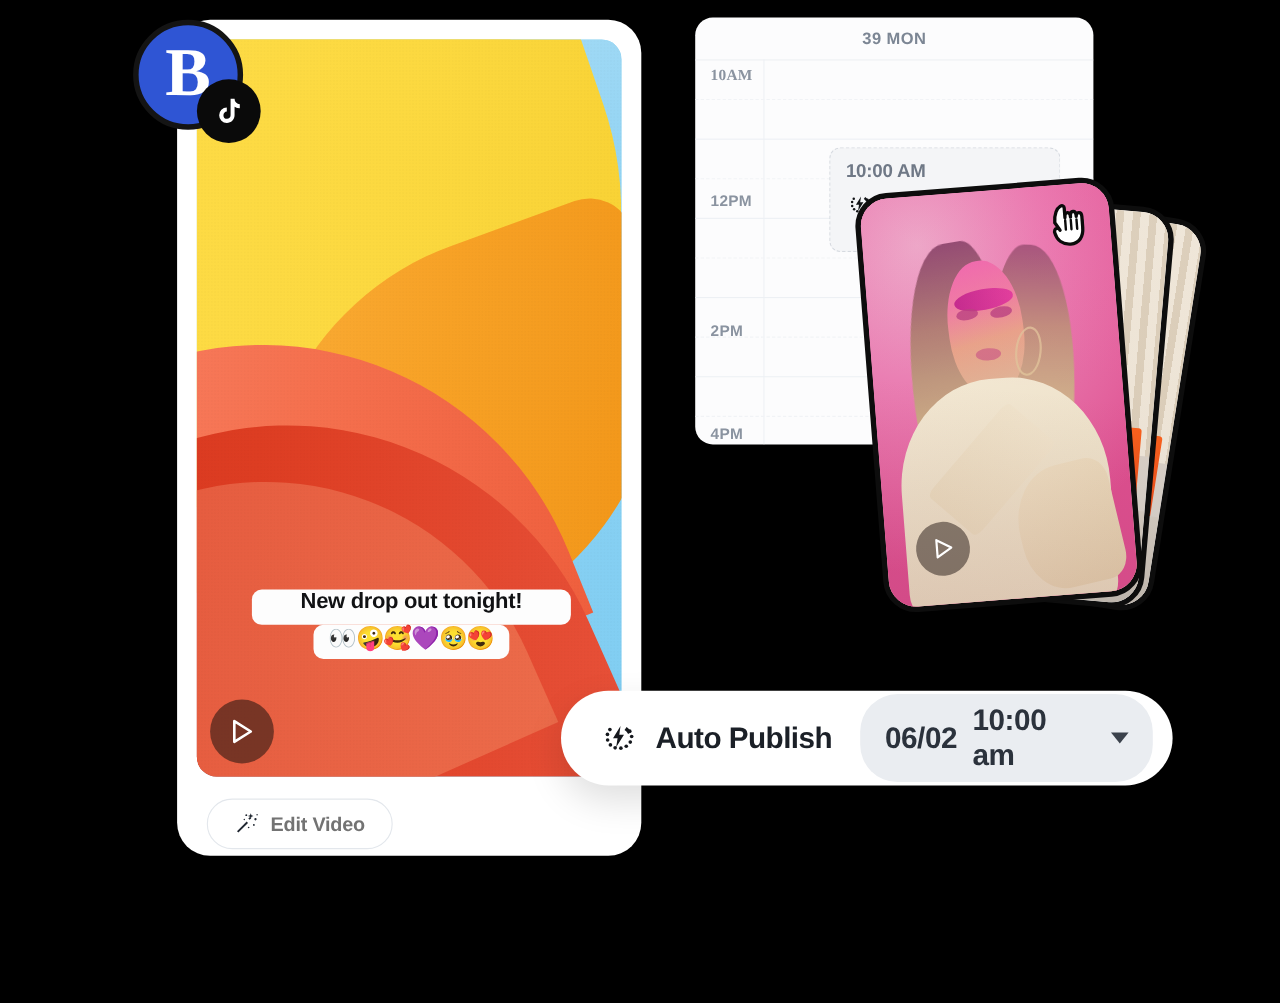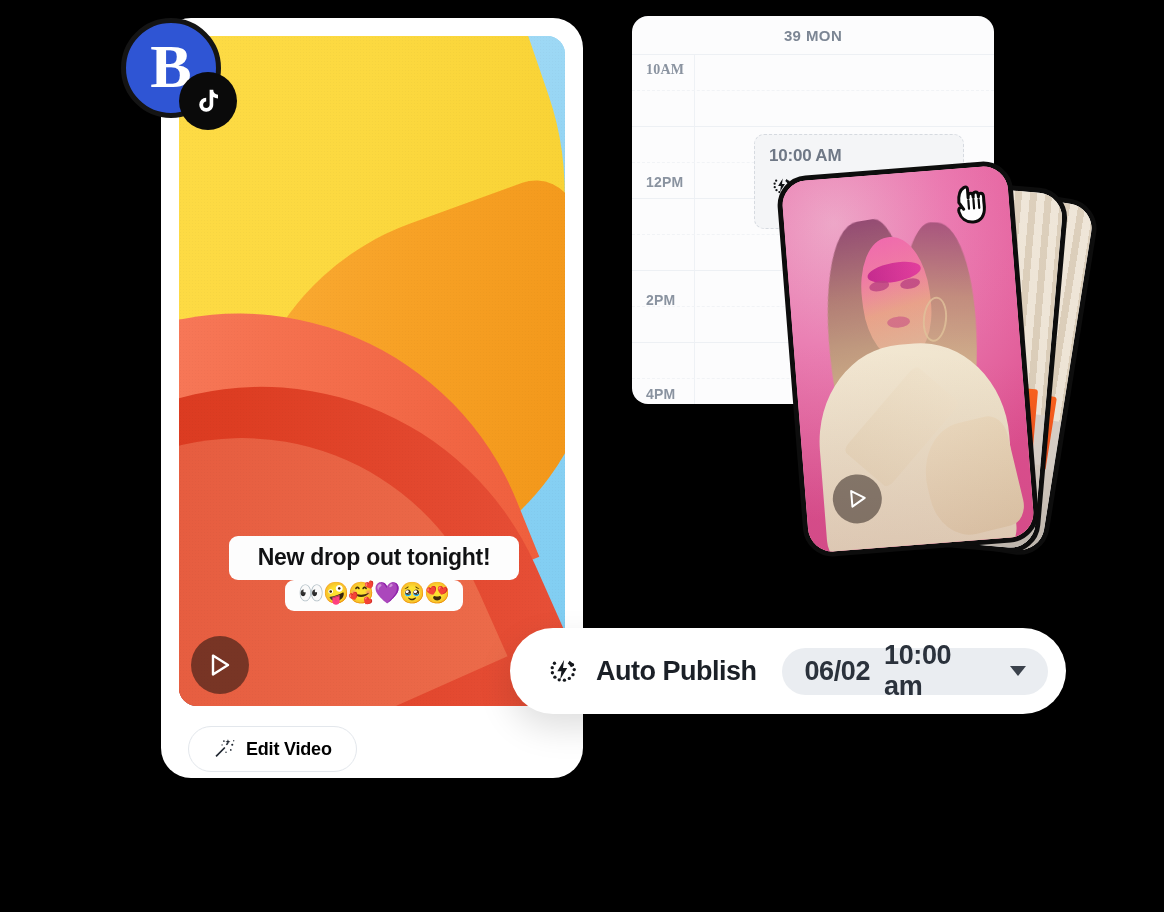--- a/index.html
+++ b/index.html
@@ -107,22 +107,22 @@
   .caption-wrap {
     position: absolute;
     left: 50px;
     top: 500px;
     width: 290px;
   }
   .caption-line1 {
     display: block;
     background: #fdfdfd;
     border-radius: 9px;
-    padding: 8px 14px 9px;
-    font-size: 23px;
+    padding: 0 14px 9px;
+    font-size: 20px;
     font-weight: 700;
     color: #111214;
     letter-spacing: -0.3px;
     white-space: nowrap;
     text-align: center;
   }
   .caption-line2 {
     display: block;
     background: #fdfdfd;
     border-radius: 9px;
@@ -156,21 +156,21 @@
     box-sizing: border-box;
     padding: 0 24px;
     display: inline-flex;
     align-items: center;
     gap: 11px;
     background: #ffffff;
     border: 1.5px solid #e3e7ec;
     border-radius: 30px;
     font-size: 18px;
     font-weight: 700;
-    color: #000000;
+    color: #737373;
     letter-spacing: -0.2px;
     white-space: nowrap;
   }
   .edit-btn .wand { width: 22px; height: 22px; display:block; }
 
   
   .avatar {
     position: absolute;
     left: 121px;
     top: 18px;
@@ -479,21 +479,21 @@
   }
   .ap-label {
     font-size: 27px;
     font-weight: 700;
     color: #1b2027;
     letter-spacing: -0.5px;
   }
   .ap-chip {
     margin-left: 26px;
     flex: 1 1 auto;
-    height: 47px;
+    height: 80px;
     background: #eaedf1;
     border-radius: 34px;
     display: flex;
     align-items: center;
     justify-content: space-between;
     gap: 14px;
     padding: 0 22px;
     box-sizing: border-box;
   }
   .ap-date, .ap-time {

